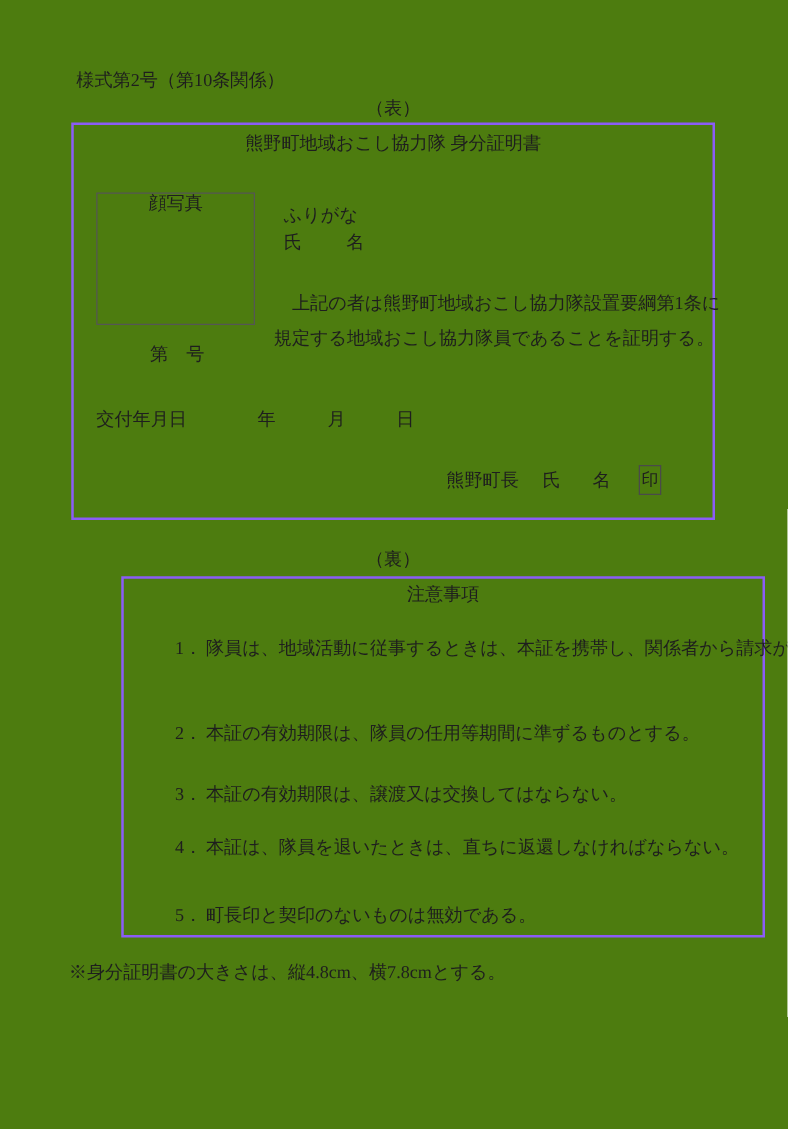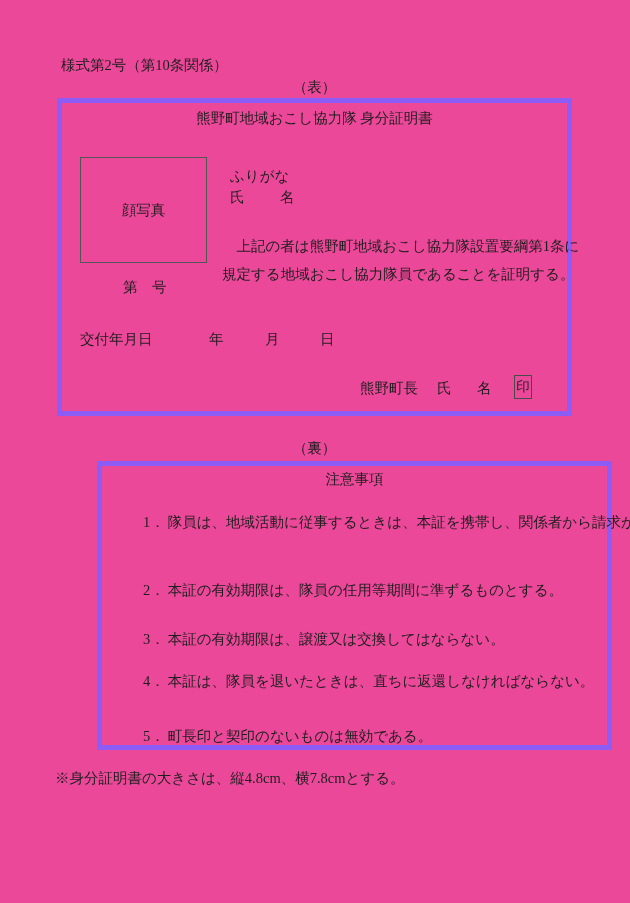--- a/index.html
+++ b/index.html
@@ -2,45 +2,45 @@
 <html><head>
 <meta charset="utf-8">
 <style>
   * { box-sizing: border-box; margin: 0; padding: 0; }
   html, body { background: #ffffff; }
   .page {
     position: relative;
     width: 630px;
     height: 903px;
     margin: 0 auto;
-    background: #ec4899;
+    background: #4d7c0f;
     color: #1e1e1e;
     font-family: "Liberation Serif", "DejaVu Serif", serif;
     font-size: 14.5px;
     line-height: 1.15;
     overflow: hidden;
   }
   .abs { position: absolute; white-space: nowrap; }
   .centered { text-align: center; white-space: nowrap; }
   .card {
     position: absolute;
-    border: 5px solid #8b5cf6;
+    border: 2px solid #8b5cf6;
   }
   
   .form-number   { left: 61px;  top: 57px; }
   .front-label   { left: 57px;  top: 79px;  width: 515px; }
   .back-label    { left: 57px;  top: 440px; width: 515px; }
   
   .front-card { left: 57px; top: 98px; width: 515px; height: 318px; }
   .front-card .card-title { position: absolute; left: 0; top: 7px; width: 100%; }
   .photo-box {
     position: absolute; left: 18px; top: 54px;
     width: 127px; height: 106px;
     border: 1px solid #555;
-    display: flex; align-items: center; justify-content: center;
+    display: flex; align-items: flex-start; justify-content: center;
   }
   .cert-number   { left: 61px;  top: 176px; }
   .furigana      { left: 168px; top: 65px;  }
   .name-sei      { left: 168px; top: 86px;  }
   .name-mei      { left: 218px; top: 86px;  }
   .cert-text     { left: 160px; top: 129px; line-height: 28px; white-space: nowrap; }
   .issue-label   { left: 18px;  top: 228px; }
   .issue-year    { left: 147px; top: 228px; }
   .issue-month   { left: 203px; top: 228px; }
   .issue-day     { left: 258px; top: 228px; }

